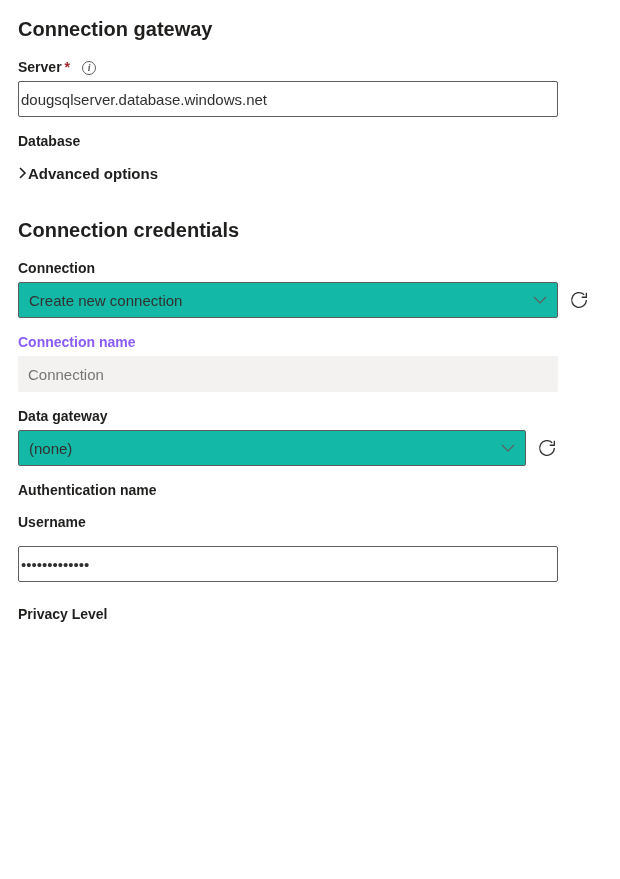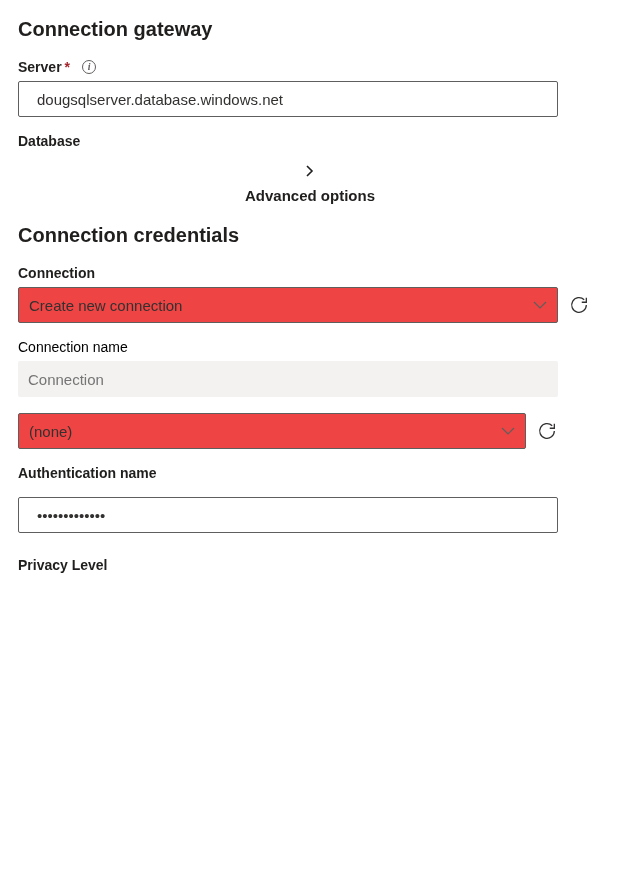--- a/index.html
+++ b/index.html
@@ -16,27 +16,27 @@
       font-size: 20px;
       font-weight: 600;
       margin: 0 0 18px 0;
       color: #201f1e;
     }
     .field-group {
       margin-bottom: 16px;
     }
     .label-row {
       display: flex;
-      align-items: center;
+      align-items: flex-end;
       margin-bottom: 6px;
       font-size: 14px;
       font-weight: 600;
       color: #201f1e;
     }
-    .label-row.disabled { color: #000000; font-weight:400;}
+    .label-row.disabled { color: #8b5cf6; font-weight:700;}
     .required {
       color: #a4262c;
       margin-left: 3px;
       margin-right: 6px;
     }
     .info-icon {
       width: 14px;
       height: 14px;
       border: 1px solid #605e5c;
       border-radius: 50%;
@@ -57,21 +57,21 @@
     }
     .control-row > .input-wrap,
     .control-row > input,
     .control-row > .select-box {
       flex: 0 0 540px;
     }
     .full-wrap { width: 540px; }
     input.text-input {
       width: 100%;
       height: 36px;
-      padding: 6px 18px;
+      padding: 6px 2px;
       font-size: 15px;
       font-family: inherit;
       color: #323130;
       border: 1px solid #605e5c;
       border-radius: 2px;
       outline: none;
     }
     input.disabled-input {
       width: 100%;
       height: 36px;
@@ -86,41 +86,40 @@
       width: 100%;
       height: 36px;
       padding: 6px 10px;
       font-size: 15px;
       color: #323130;
       border: 1px solid #605e5c;
       border-radius: 2px;
       display: flex;
       align-items: center;
       justify-content: space-between;
-      background: #ef4444;
+      background: #14b8a6;
       cursor: pointer;
     }
     .chev svg { display: block; }
     .refresh-btn {
       width: 28px;
       height: 28px;
       display: flex;
       align-items: center;
       cursor: pointer;
     }
     .expander {
       display: flex;
       align-items: center;
-      gap: 8px;
+      gap: 0;
       font-weight: 600;
       font-size: 15px;
       color: #201f1e;
       cursor: pointer;
-      margin-bottom: 20px;
-      flex-direction: column;
+      margin-bottom: 37px;
     }
     .expander .caret { font-size: 14px; line-height:1;}
     .section-gap { height: 8px; }
   </style>
 </head>
 <body>
 
 <h2>Connection gateway</h2>
 
 <div class="field-group">
@@ -176,20 +175,23 @@
 <div class="field-group">
   <div class="label-row disabled">
     <span>Connection name</span>
   </div>
   <div class="control-row">
     <input class="disabled-input full-wrap" disabled="" placeholder="Connection" style="">
   </div>
 </div>
 
 <div class="field-group">
+  <div class="label-row">
+    <span>Data gateway</span>
+  </div>
   <div class="control-row">
     <div class="select-box" style="flex:0 0 508px;text-align:center;">
       <span>(none)</span>
       <span class="chev">
         <svg width="14" height="10" viewBox="0 0 14 10">
             <path d="M1 2 L7 8 L13 2" stroke="#605e5c" stroke-width="1.2" fill="none"></path>
           </svg>
       </span>
     </div>
     <div class="refresh-btn">
@@ -201,20 +203,23 @@
   </div>
 </div>
 
 <div class="field-group">
   <div class="label-row">
     <span>Authentication name</span>
   </div>
 </div>
 
 <div class="field-group">
+  <div class="label-row">
+    <span>Username</span>
+  </div>
 </div>
 
 <div class="field-group">
   <div class="control-row">
     <input class="text-input full-wrap" type="text" value="•••••••••••••" style="">
   </div>
 </div>
 
 <div class="section-gap"></div>
 

